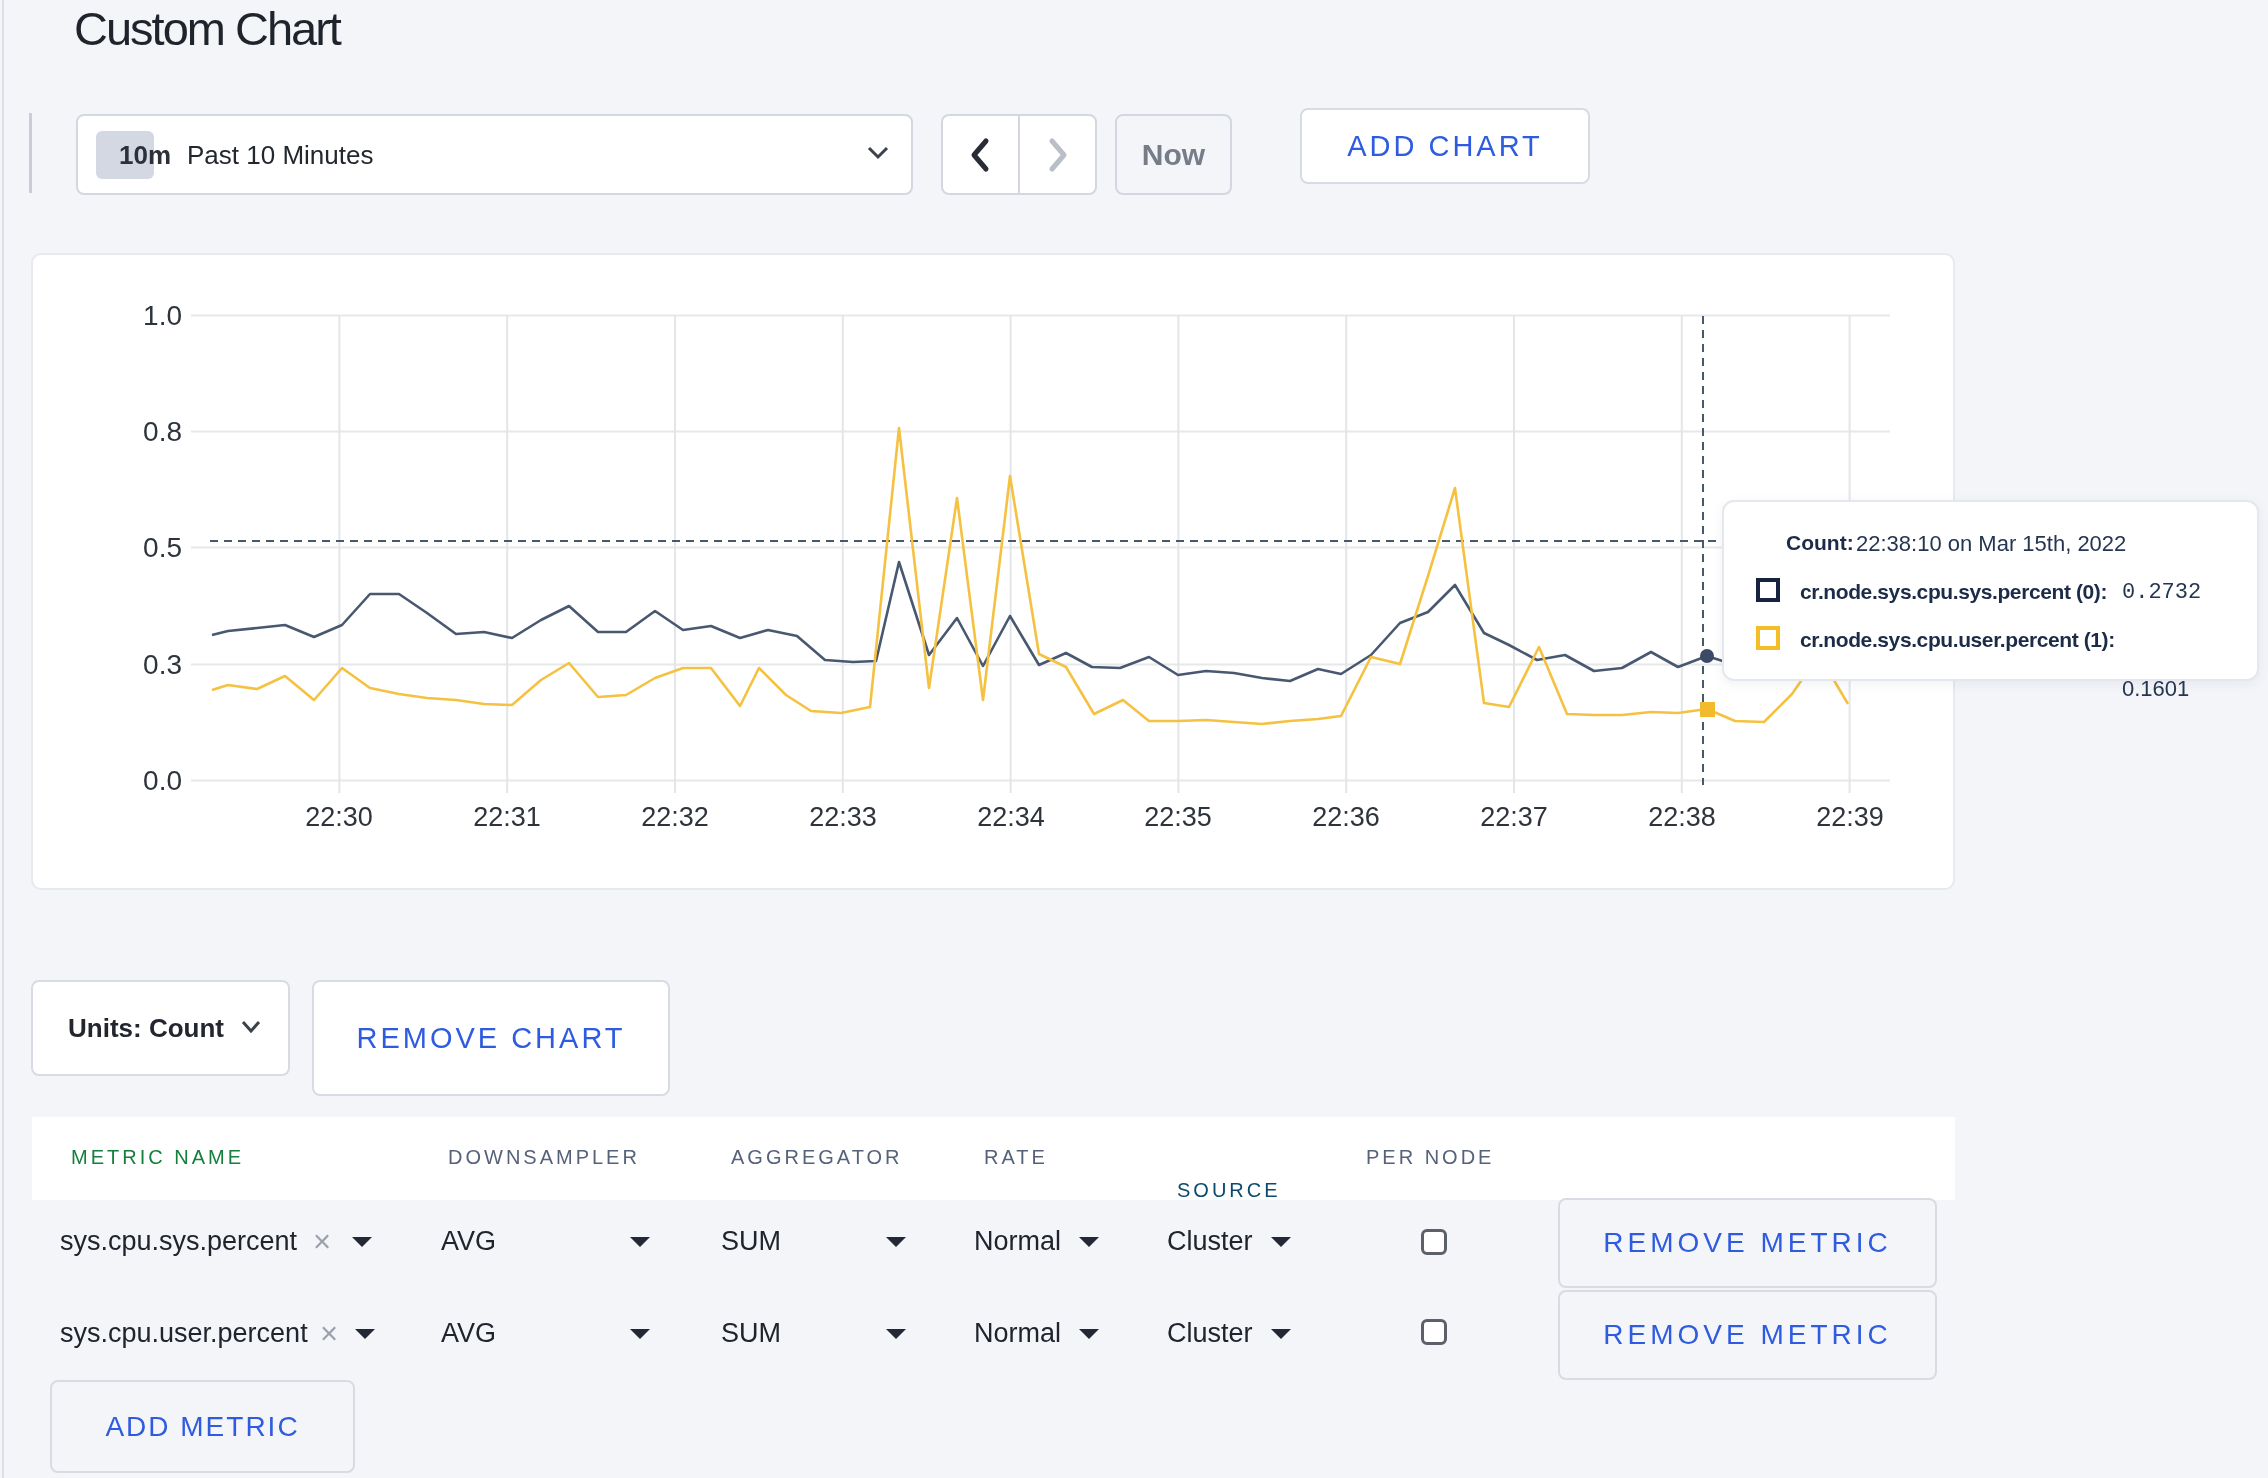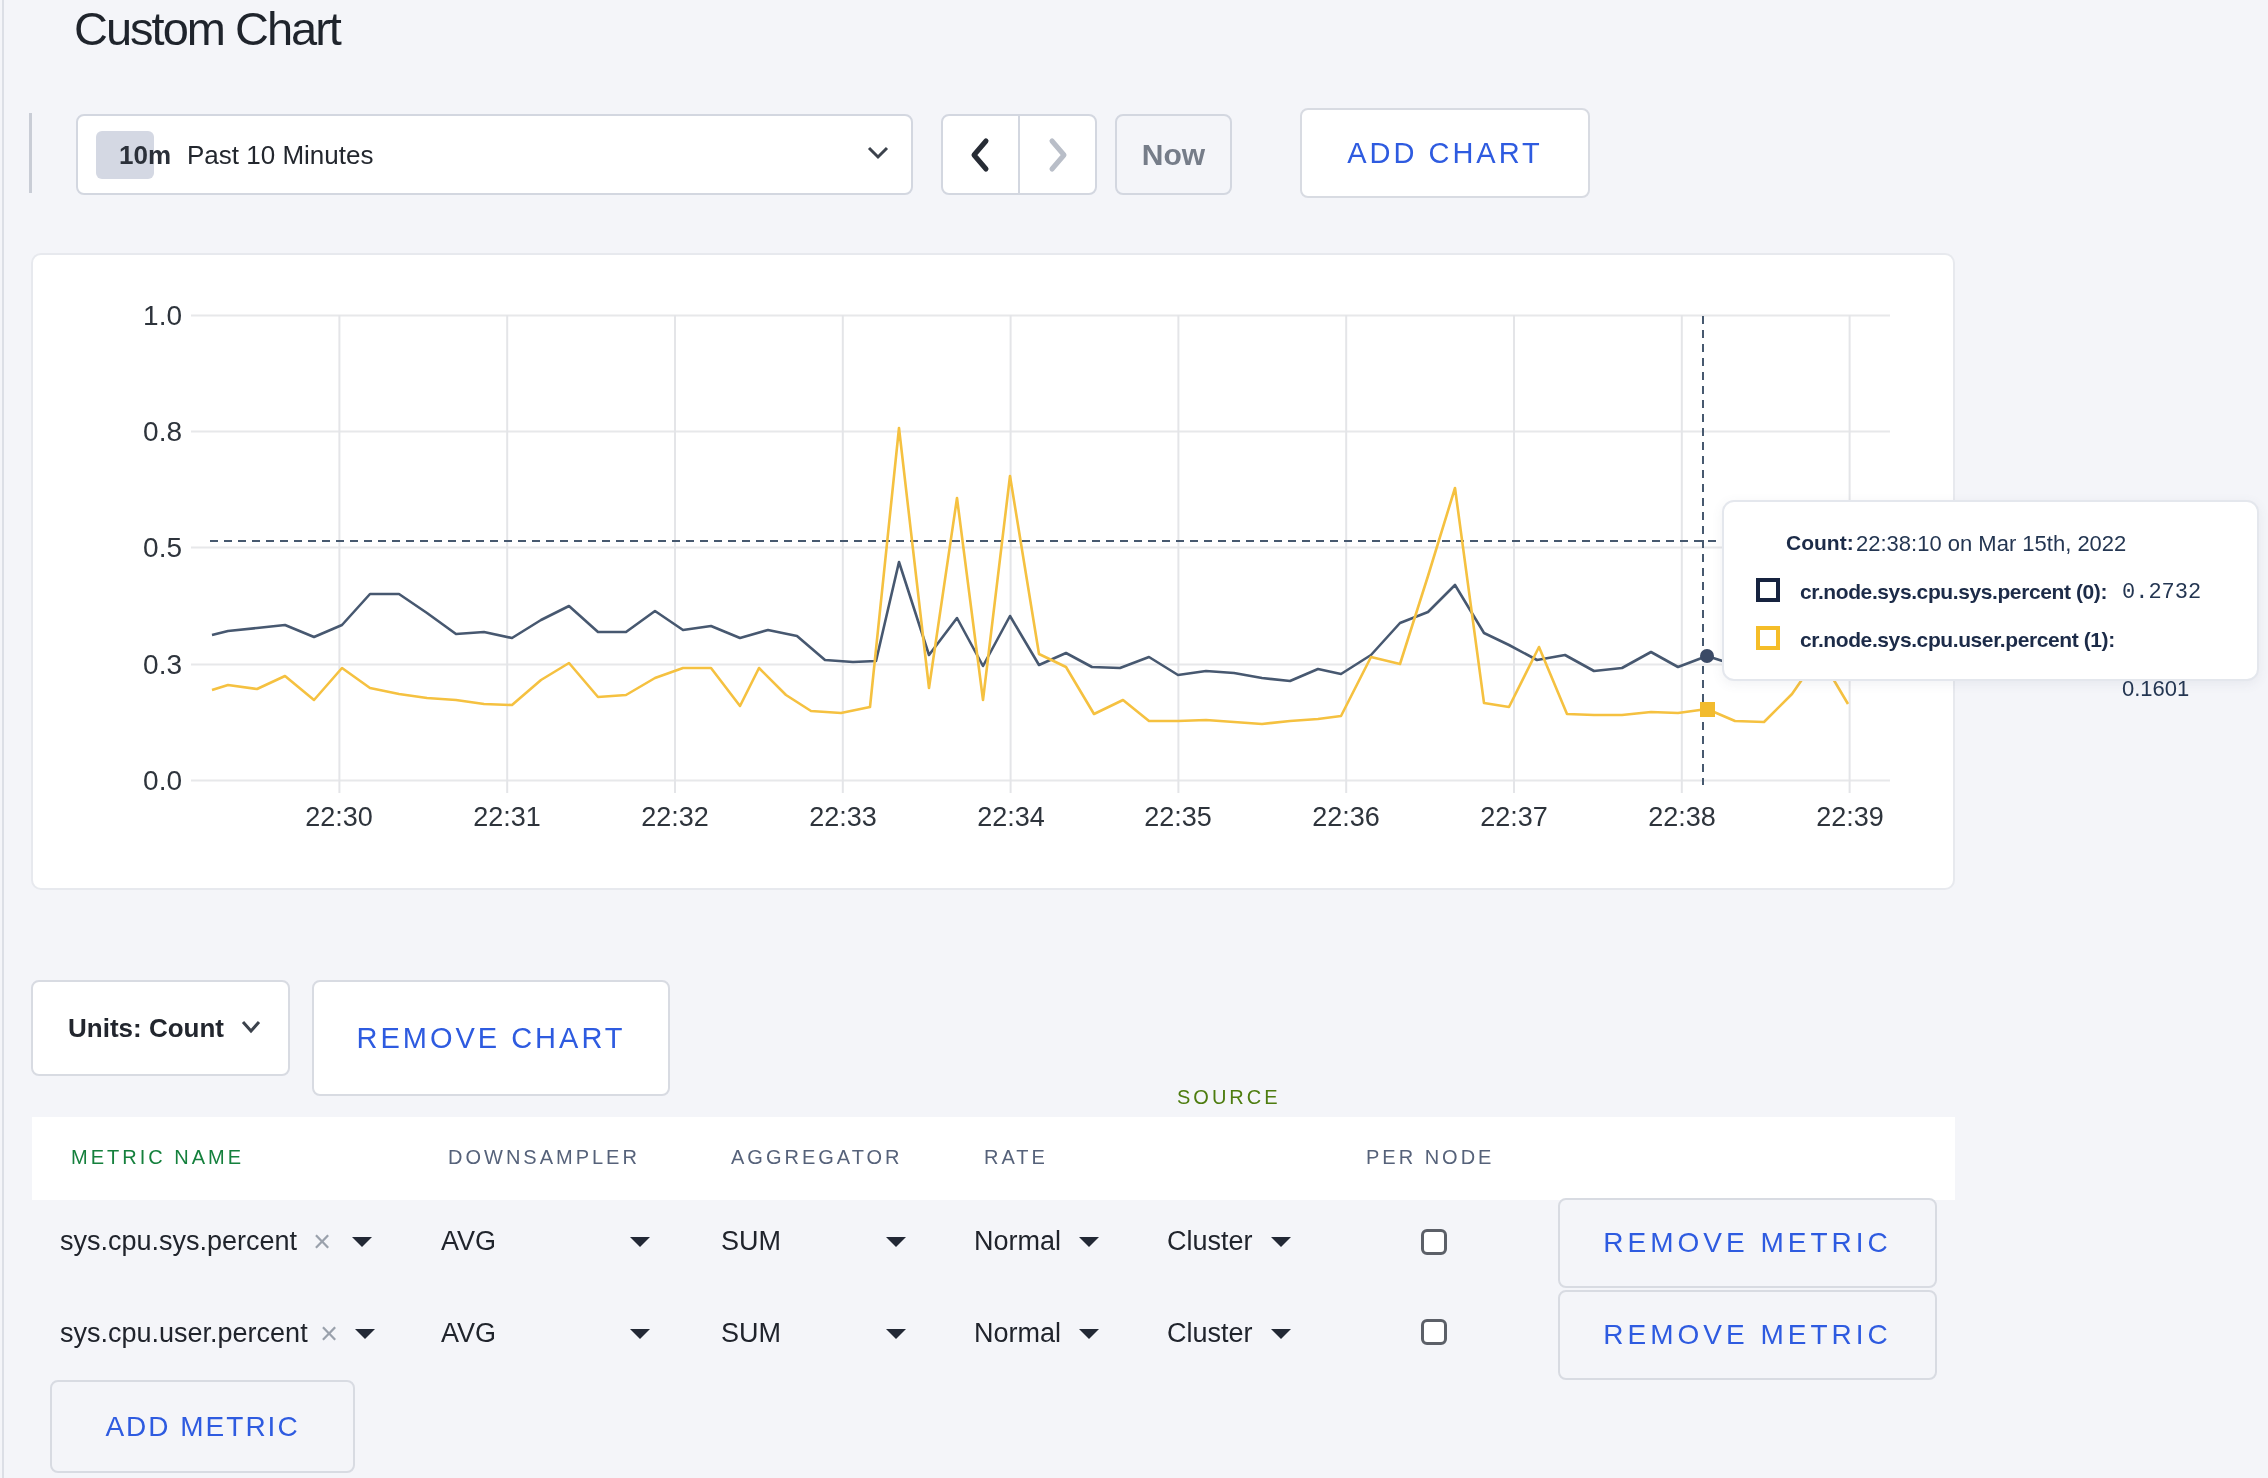--- a/index.html
+++ b/index.html
@@ -49,21 +49,21 @@
   <div class="abs" style="left:1018px;top:115px;width:2px;height:79px;background:#d3d7e0;"></div>
   <svg class="abs" style="left:966px;top:137px;" width="28" height="36" viewBox="0 0 28 36">
     <polyline points="20,4 8,18 20,32" fill="none" stroke="#272c35" stroke-width="5" stroke-linecap="round" stroke-linejoin="round"></polyline>
   </svg>
   <svg class="abs" style="left:1044px;top:137px;" width="28" height="36" viewBox="0 0 28 36">
     <polyline points="8,4 20,18 8,32" fill="none" stroke="#b9bec8" stroke-width="5" stroke-linecap="round" stroke-linejoin="round"></polyline>
   </svg>
 
   <div class="abs" style="left:1115px;top:114px;width:117px;height:81px;background:transparent;border:2px solid #d3d7e0;border-radius:8px;display:flex;align-items:center;justify-content:center;font-size:30px;font-weight:bold;color:#767d89;">Now</div>
 
-  <div class="btn white" style="left:1300px;top:108px;width:290px;height:90px;">ADD CHART</div>
+  <div class="btn white" style="left:1300px;top:108px;width:290px;height:76px;">ADD CHART</div>
 
   <div class="abs" style="left:31px;top:253px;width:1924px;height:637px;background:#fff;border:2px solid #e7e9ee;border-radius:10px;"></div>
 
   <svg class="abs" style="left:31px;top:253px;" width="1924" height="637" viewBox="31 253 1924 637">
 
     <g stroke="#e7e8ea" stroke-width="2">
       <line x1="191" y1="315.5" x2="1890" y2="315.5"></line>
       <line x1="191" y1="431.5" x2="1890" y2="431.5"></line>
       <line x1="191" y1="547.5" x2="1890" y2="547.5"></line>
       <line x1="191" y1="664.5" x2="1890" y2="664.5"></line>
@@ -130,21 +130,21 @@
   <svg class="abs" style="left:240px;top:1019px;" width="22" height="15" viewBox="0 0 22 15">
     <polyline points="3,3 11,12 19,3" fill="none" stroke="#3c424c" stroke-width="3"></polyline>
   </svg>
   <div class="btn white" style="left:312px;top:980px;width:358px;height:116px;">REMOVE CHART</div>
 
   <div class="abs" style="left:32px;top:1117px;width:1923px;height:83px;background:#fff;"></div>
   <div class="abs" style="top:1146px;left:71px;  font-size:20px;letter-spacing:3px;color:#15803d;">METRIC NAME</div>
   <div class="abs" style="top:1146px;left:448px; font-size:20px;letter-spacing:3px;color:#56627a;">DOWNSAMPLER</div>
   <div class="abs" style="top:1146px;left:731px; font-size:20px;letter-spacing:3px;color:#56627a;">AGGREGATOR</div>
   <div class="abs" style="top:1146px;left:984px; font-size:20px;letter-spacing:3px;color:#56627a;">RATE</div>
-  <div class="abs" style="top:1086px;left:1177px;font-size:20px;letter-spacing:3px;color:#4d7c0f;">SOURCE</div>
+  <div class="abs" style="top:1179px;left:1177px;font-size:20px;letter-spacing:3px;color:#0c4a6e;">SOURCE</div>
   <div class="abs" style="top:1146px;left:1366px;font-size:20px;letter-spacing:3px;color:#56627a;">PER NODE</div>
 
   <div class="abs" style="top:1226px;left:60px;font-size:27px;color:#20242c;">sys.cpu.sys.percent</div>
   <div class="abs" style="top:1224px;left:313px;font-size:31px;color:#9aa1ac;">×</div>
   <div class="abs tri" style="top:1237px;left:352px;"></div>
   <div class="abs" style="top:1226px;left:441px;font-size:27px;color:#20242c;">AVG</div>
   <div class="abs tri" style="top:1237px;left:630px;"></div>
   <div class="abs" style="top:1226px;left:721px;font-size:27px;color:#20242c;">SUM</div>
   <div class="abs tri" style="top:1237px;left:886px;"></div>
   <div class="abs" style="top:1226px;left:974px;font-size:27px;color:#20242c;">Normal</div>

